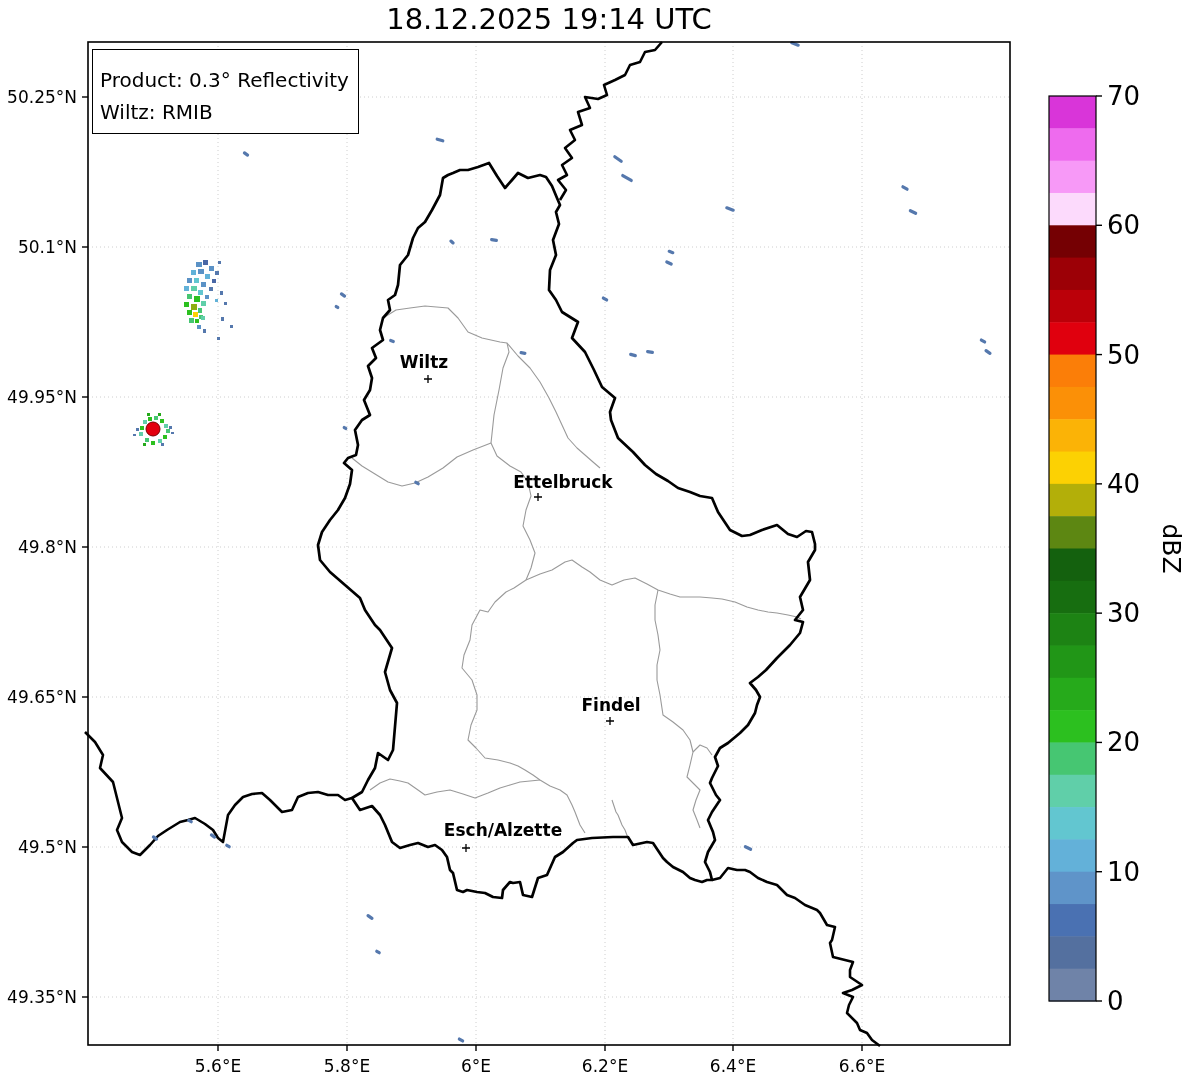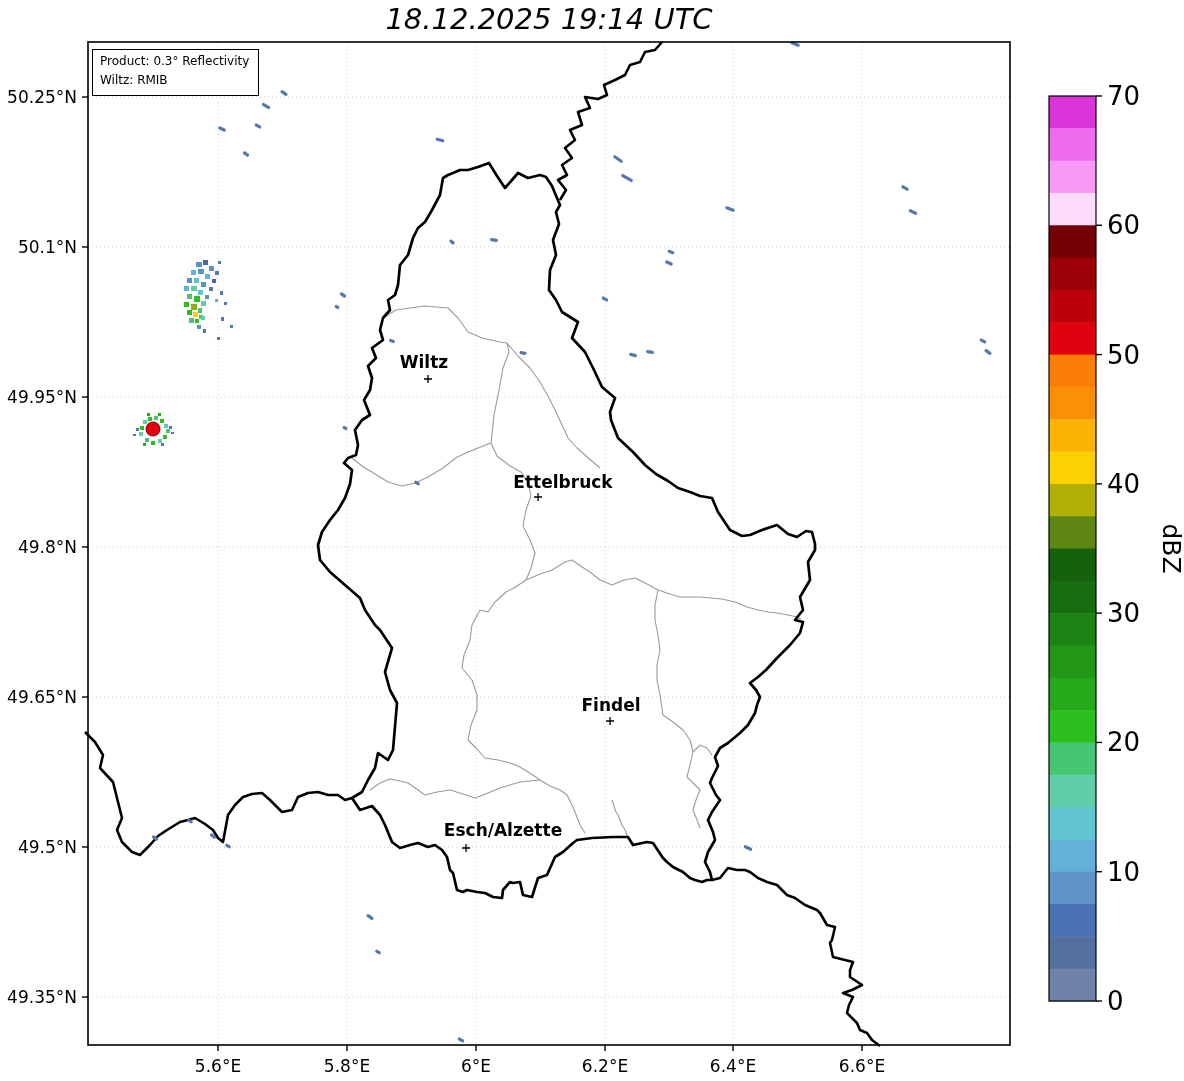--- a/index.html
+++ b/index.html
@@ -1,23 +1,23 @@
 <!DOCTYPE html>
 <html><head>
 <meta charset="utf-8">
 <style>
   html,body{margin:0;padding:0;background:#fff;}
   #figure{position:relative;width:1184px;height:1081px;background:#ffffff;
           font-family:"DejaVu Sans",sans-serif;overflow:hidden;}
   #figure .title{position:absolute;left:88px;top:2px;width:922px;text-align:center;
-          font-size:29px;color:#000;font-style:italic;}
+          font-size:29px;color:#000;}
   #map-svg{position:absolute;left:0;top:0;}
   #map-svg text{font-family:"DejaVu Sans",sans-serif;fill:#000;}
   .infobox{position:absolute;left:92px;top:49px;background:#ffffff;border:1.2px solid #000;
-          padding:2px 9px 4px 7px;font-size:12px;line-height:1.62;color:#000;z-index:3;}
+          padding:14px 9px 4px 7px;font-size:20px;line-height:1.62;color:#000;z-index:3;}
 </style>
 </head>
 <body>
 
 <div id="figure">
   <div class="title">18.12.2025 19:14 UTC</div>
   <svg id="map-svg" width="1184" height="1081" viewBox="0 0 1184 1081">
       <line x1="218" y1="42" x2="218" y2="1045" stroke="#c8c8c8" stroke-width="0.9" stroke-dasharray="1 3"></line>
       <line x1="347" y1="42" x2="347" y2="1045" stroke="#c8c8c8" stroke-width="0.9" stroke-dasharray="1 3"></line>
       <line x1="476" y1="42" x2="476" y2="1045" stroke="#c8c8c8" stroke-width="0.9" stroke-dasharray="1 3"></line>

